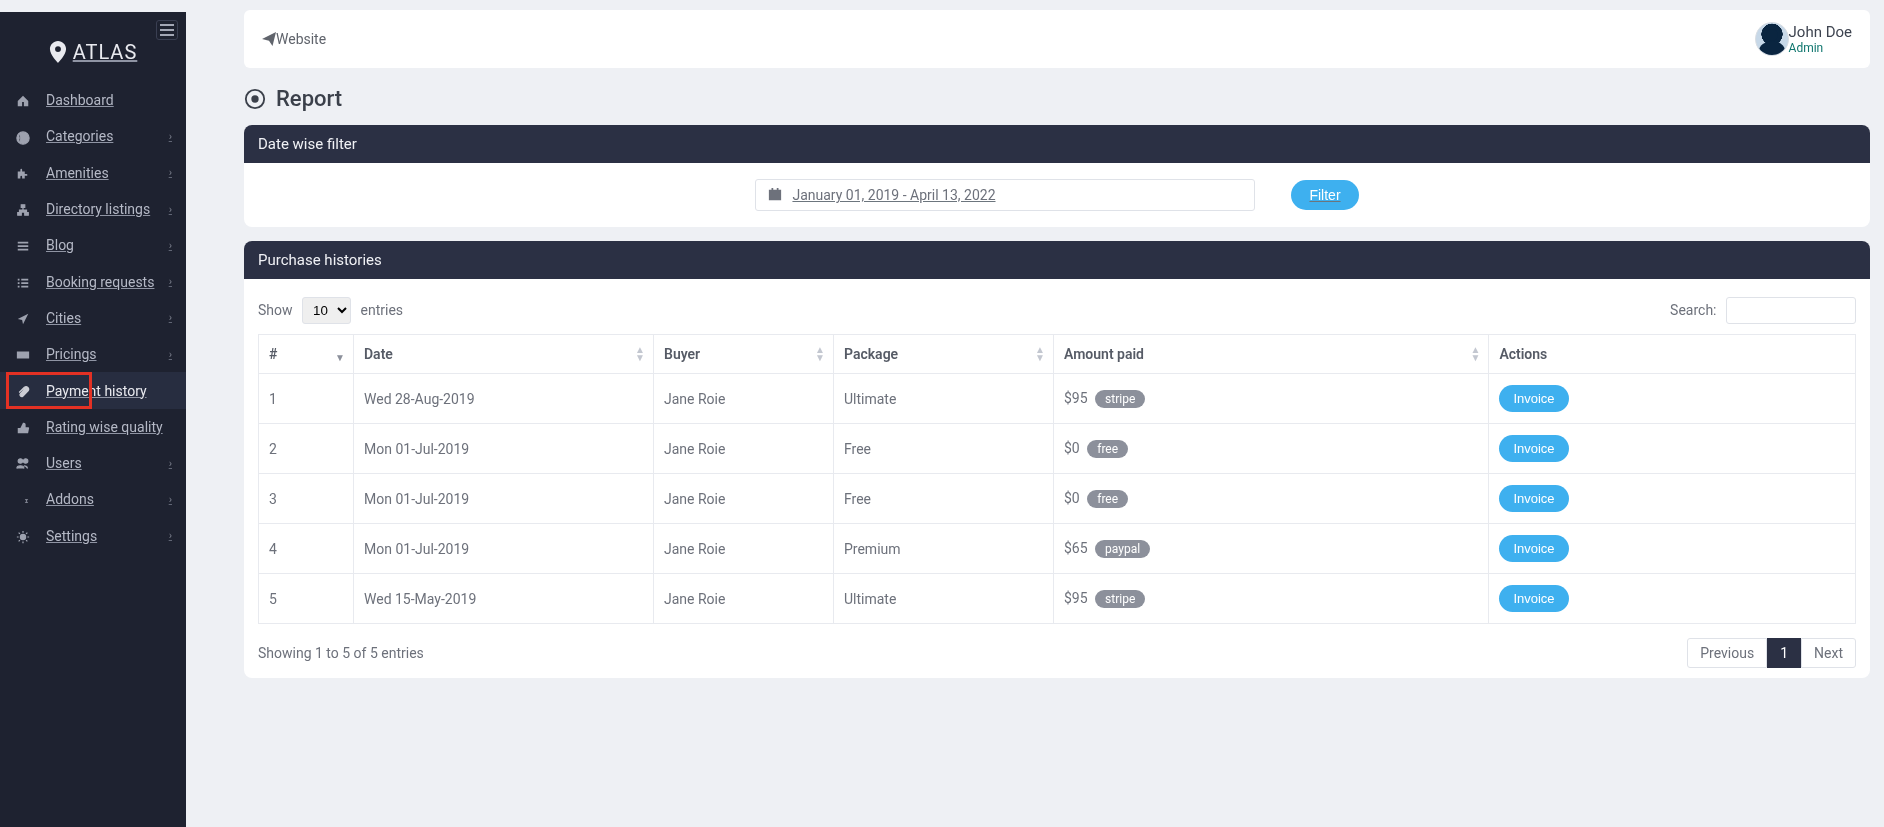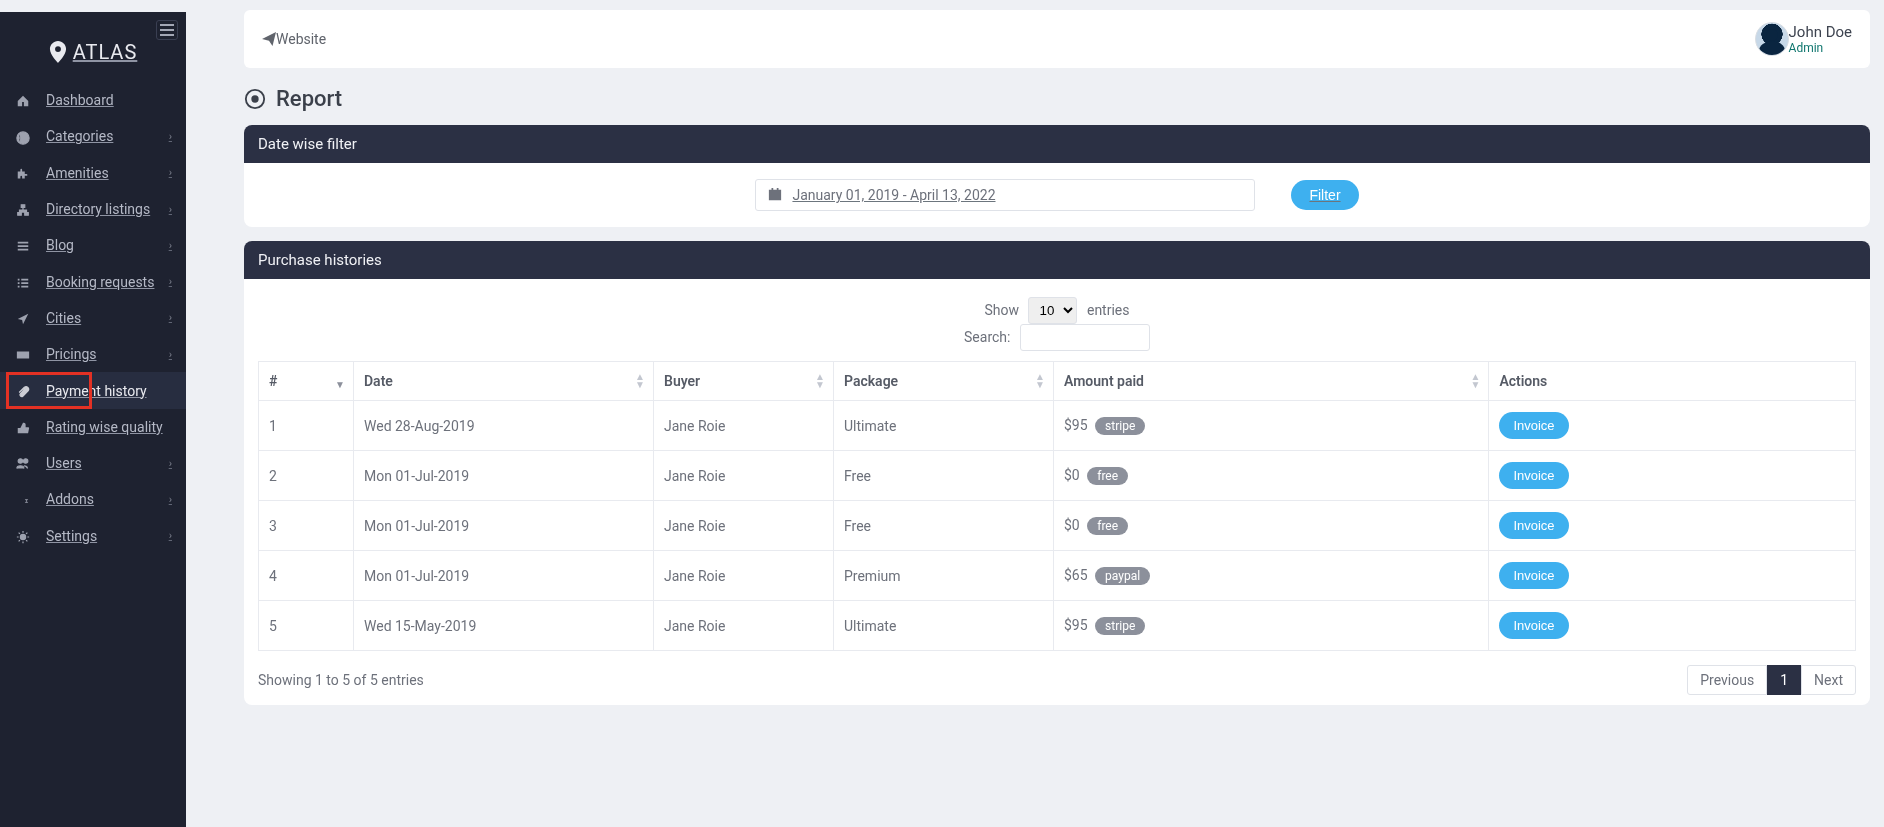--- a/index.html
+++ b/index.html
@@ -146,22 +146,22 @@
     background: #3eb0ef;
     color: #fff;
     border: none;
     padding: 7px 18px;
     border-radius: 16px;
     font-size: 14px;
     cursor: pointer;
   }
   .table-wrap { padding: 18px 14px 10px; }
   .table-controls {
-    display: flex; align-items: center; justify-content: center;
-    font-size: 14px; color: #6d717b; margin-bottom: 10px; flex-direction: column;
+    display: flex; align-items: center; justify-content: space-between;
+    font-size: 14px; color: #6d717b; margin-bottom: 10px;
   }
   .show-entries select {
     border: 1px solid #dfe2e8; border-radius: 3px; padding: 4px 6px; margin: 0 6px;
   }
   .search-box input {
     border: 1px solid #dfe2e8; border-radius: 3px; padding: 5px 8px; margin-left: 6px; width: 130px;
   }
   table.data-table {
     width: 100%;
     border-collapse: collapse;

